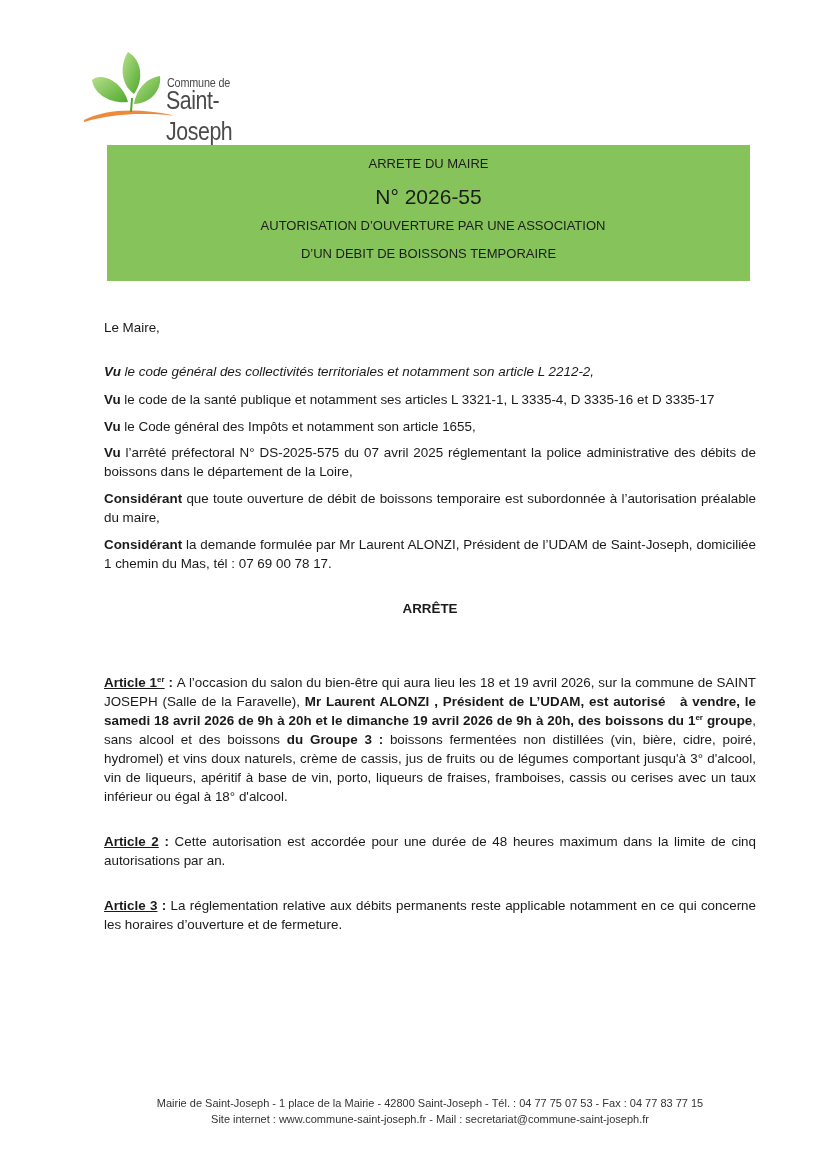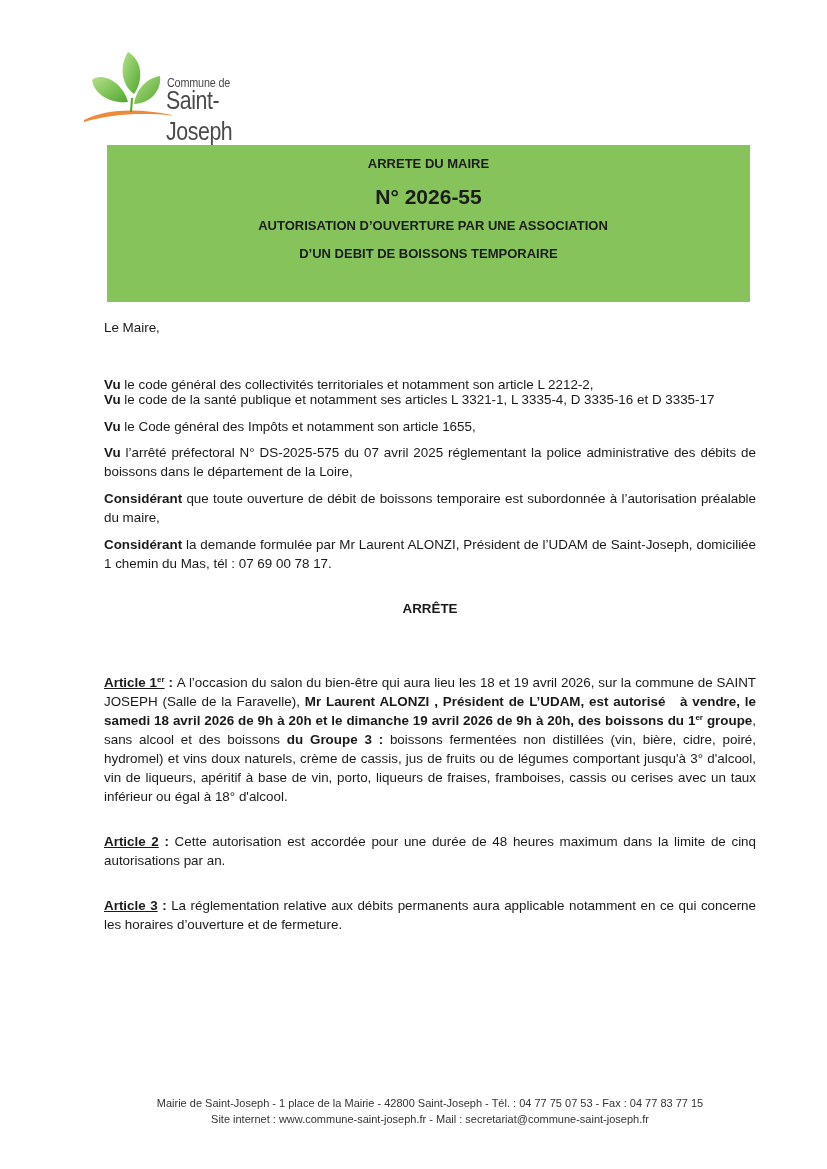--- a/index.html
+++ b/index.html
@@ -45,24 +45,24 @@
       color: #4a4a4a;
       letter-spacing: -0.5px;
       transform: scaleX(0.82);
       transform-origin: left;
     }
     .title-box {
       position: absolute;
       left: 107px;
       top: 145px;
       width: 643px;
-      height: 157px;
+      height: 136px;
       background: #86c35a;
       text-align: center;
-      font-weight: bold;
+      font-weight: normal;
       color: #1c1c1c;
     }
     .title-box .t1 {
       position: absolute; left: 0; right: 0; top: 11px;
       font-size: 13px;
     }
     .title-box .t2 {
       position: absolute; left: 0; right: 0; top: 40px;
       font-size: 21px;
     }
@@ -136,21 +136,21 @@
 
 <div class="title-box">
   <div class="t1">ARRETE DU MAIRE</div>
   <div class="t2">N° 2026-55</div>
   <div class="t3">AUTORISATION D’OUVERTURE PAR UNE ASSOCIATION</div>
   <div class="t4">D’UN DEBIT DE BOISSONS TEMPORAIRE</div>
 </div>
 
 <div class="body-text nojust" style="top:318px;">Le Maire,</div>
 
-<div class="body-text nojust" style="top:375px;">
+<div class="body-text nojust" style="top:362px;font-style:italic;">
   <b>Vu</b><span> le code général des collectivités territoriales et notamment son article L 2212-2,</span>
 </div>
 <div class="body-text nojust" style="top:390px;">
   <b>Vu</b><span> le code de la santé publique et notamment ses articles L 3321-1, L 3335-4, D 3335-16 et D 3335-17</span>
 </div>
 <div class="body-text nojust" style="top:417px;">
   <b>Vu</b><span> le Code général des Impôts et notamment son article 1655,</span>
 </div>
 <div class="body-text" style="top:443px;">
   <b>Vu</b><span> l’arrêté préfectoral N° DS-2025-575 du 07 avril 2025 réglementant la police administrative des débits de boissons dans le département de la Loire,</span>
@@ -167,19 +167,19 @@
 
 <div class="body-text" style="top:673px;">
   <span class="art-label"><span>Article 1</span><sup>er</sup></span><b> : </b><span>A l’occasion du salon du bien-être qui aura lieu les 18 et 19 avril 2026, sur la commune de SAINT JOSEPH (Salle de la Faravelle), </span><b>Mr Laurent ALONZI , Président de L’UDAM, est autorisé</b><span style="white-space:pre">   </span><b>à vendre, le samedi 18 avril 2026 de 9h à 20h et le dimanche 19 avril 2026 de 9h à 20h, des boissons du 1</b><b><sup>er</sup></b><b> groupe</b><span>, sans alcool et des boissons </span><b>du Groupe 3 :</b><span> boissons fermentées non distillées (vin, bière, cidre, poiré, hydromel) et vins doux naturels, crème de cassis, jus de fruits ou de légumes comportant jusqu'à 3° d'alcool, vin de liqueurs, apéritif à base de vin, porto, liqueurs de fraises, framboises, cassis ou cerises avec un taux inférieur ou égal à 18° d'alcool.</span>
 </div>
 
 <div class="body-text" style="top:832px;">
   <span class="art-label">Article 2</span><b> : </b><span>Cette autorisation est accordée pour une durée de 48 heures maximum dans la limite de cinq autorisations par an.</span>
 </div>
 
 <div class="body-text" style="top:896px;">
-  <span class="art-label">Article 3</span><b> : </b><span>La réglementation relative aux débits permanents aura applicable notamment en ce qui concerne les horaires d’ouverture et de fermeture.</span>
+  <span class="art-label">Article 3</span><b> : </b><span>La réglementation relative aux débits permanents reste applicable notamment en ce qui concerne les horaires d’ouverture et de fermeture.</span>
 </div>
 
 <div class="footer" style="top:1095px;">
   <div>Mairie de Saint-Joseph - 1 place de la Mairie - 42800 Saint-Joseph - Tél. : 04 77 75 07 53 - Fax : 04 77 83 77 15</div>
   <div>Site internet : www.commune-saint-joseph.fr - Mail : secretariat@commune-saint-joseph.fr</div>
 </div>
 
 </body></html>

